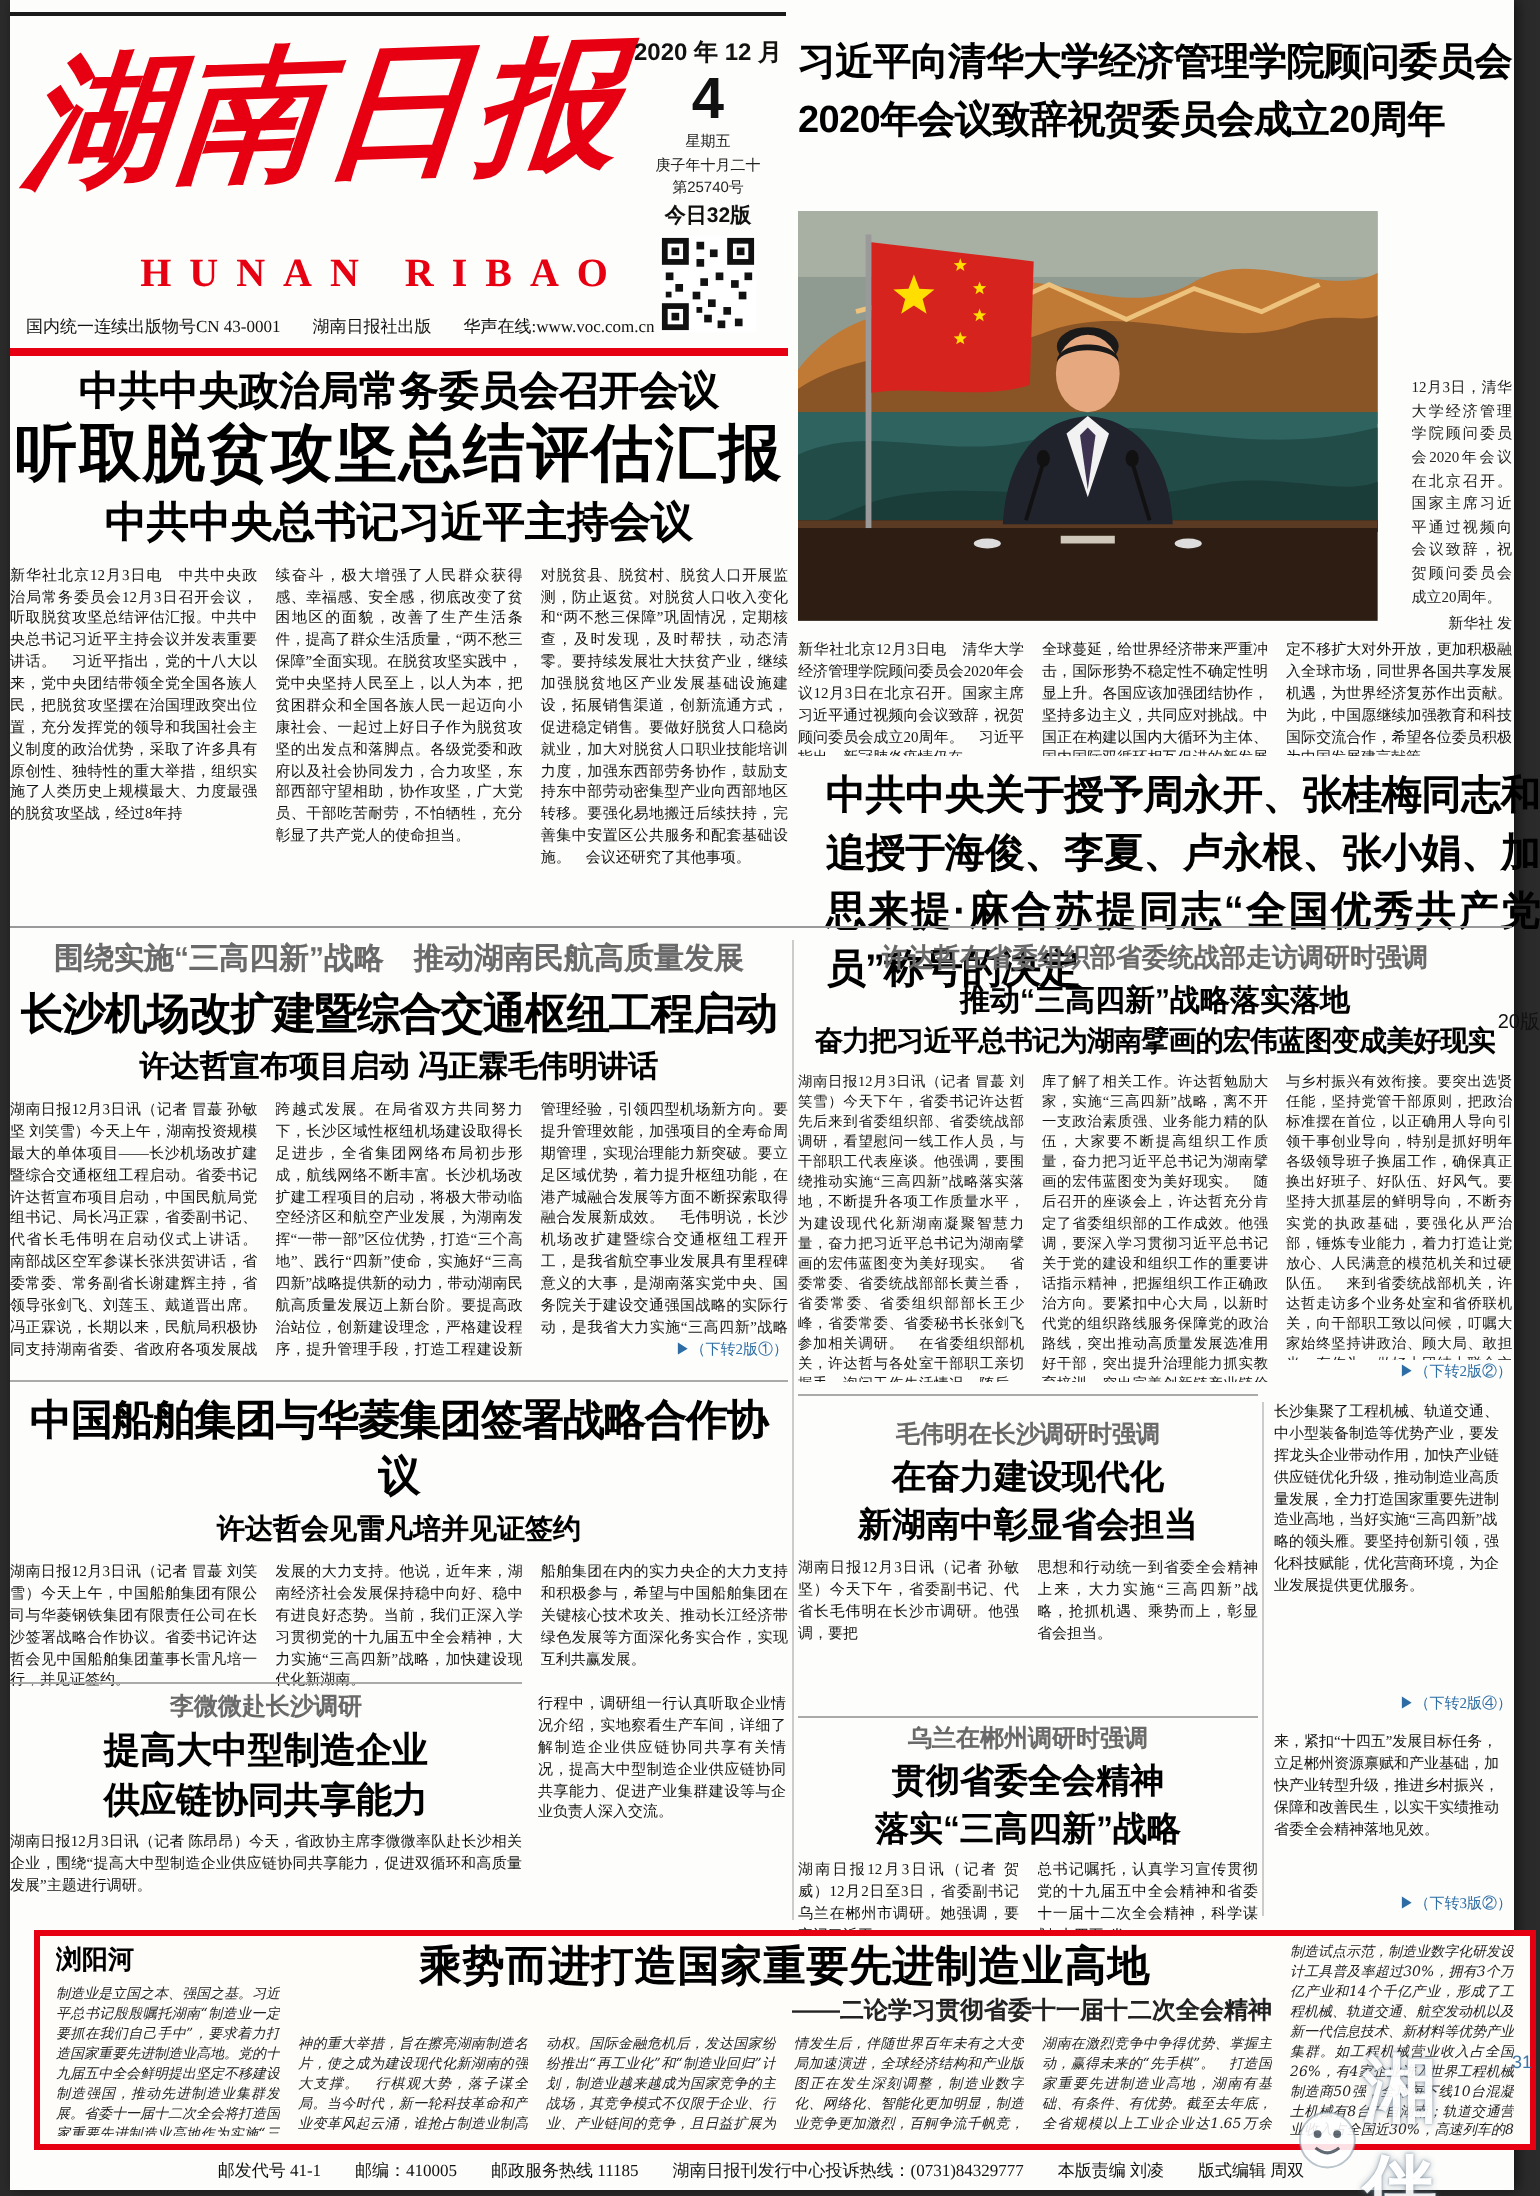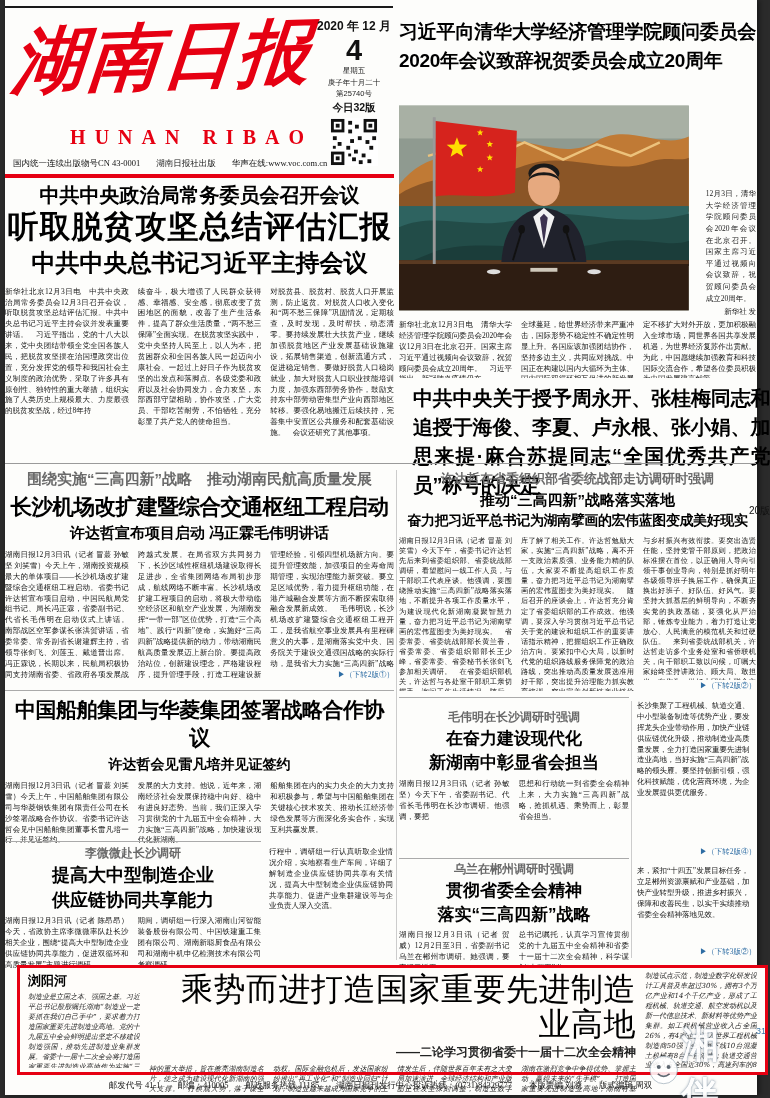--- a/index.html
+++ b/index.html
@@ -59,21 +59,21 @@
   .hrR2{left:394px;top:858px;width:230px;height:1px;background:#aaa;}
   .v1{left:391px;top:470px;width:1px;height:490px;background:#ccc;}
   .v2{left:626px;top:701px;width:1px;height:257px;background:#ccc;}
 
   .kicker{font-weight:bold;color:#6a6a6a;text-align:center;}
   .hl{font-weight:900;color:#000;text-align:center;}
 
   .poverty{left:0;top:182px;width:389px;}
   .poverty .kicker{font-size:20px;color:#000;}
   .poverty .hl{font-size:31px;line-height:1.15;letter-spacing:1px;}
-  .poverty .sub{font-size:24px;font-weight:bold;text-align:center;margin-top:2px;}
+  .poverty .sub{font-size:21px;font-weight:bold;text-align:center;margin-top:2px;}
   .pv-body{margin-top:8px;height:176px;}
 
   .airport{left:0;top:470px;width:389px;}
   .airport .kicker{font-size:15px;}
   .airport .hl{font-size:21.5px;margin-top:3px;letter-spacing:-0.5px;}
   .airport .sub{font-size:15px;font-weight:bold;text-align:center;margin-top:3px;}
   .ap-body{margin-top:7px;height:131px;}
 
   .xu{left:394px;top:470px;width:357px;}
   .xu .kicker{font-size:13px;}
@@ -107,21 +107,21 @@
   .cont-col .blk2{height:92px;margin-top:8px;}
 
   
   .lbox{left:12px;top:965px;width:751px;height:110px;border:3.5px solid #e60012;box-sizing:border-box;
         background:#fffdfa;padding:4px 8px;display:flex;gap:9px;}
   .bx-c1,.bx-c6{width:112px;flex:none;overflow:hidden;}
   .bx-label{font-size:13px;font-weight:bold;color:#000;margin-bottom:3px;font-style:normal;}
   .bx-txt{font-size:7px;line-height:1.42;text-align:justify;color:#222;
           font-family:"DejaVu Serif",serif;font-style:italic;}
   .bx-center{flex:1;}
-  .bx-h{font-size:32px;font-weight:400;text-align:right;line-height:1.1;color:#000;
+  .bx-h{font-size:21px;font-weight:700;text-align:center;line-height:1.1;color:#000;
         font-family:"Liberation Serif",serif;letter-spacing:0.5px;}
   .bx-sub{font-size:12px;text-align:right;color:#222;margin-top:2px;font-weight:bold;}
   .bx-cols{display:flex;gap:9px;margin-top:4px;height:48px;}
   .bx-cols>div{flex:1;overflow:hidden;}
 
   .watermark{left:643px;top:1020px;width:118px;z-index:9;display:flex;align-items:center;gap:2px;
              opacity:.93;}
   .wm-text{font-size:37px;font-weight:900;color:#fff;
            text-shadow:0 0 3px rgba(110,130,150,.75),0 0 1px rgba(110,130,150,.9);}
   .wm-badge{font-size:9px;color:#2e6da4;align-self:flex-start;margin-top:6px;}
@@ -304,21 +304,20 @@
   </div>
 
   <div class="abs hrL2"></div>
 
   <div class="abs li">
     <div class="kicker">李微微赴长沙调研</div>
     <div class="hl">提高大中型制造企业</div>
     <div class="hl">供应链协同共享能力</div>
     <div class="cols body-txt li-body">
       <div>湖南日报12月3日讯（记者 陈昂昂）今天，省政协主席李微微率队赴长沙相关企业，围绕“提高大中型制造企业供应链协同共享能力，促进双循环和高质量发展”主题进行调研。</div>
-      <div>期间，调研组一行深入湖南山河智能装备股份有限公司、中国铁建重工集团有限公司、湖南新聪厨食品有限公司和湖南中机申亿检测技术有限公司考察调研。</div>
     </div>
   </div>
   <div class="abs li-cont body-txt">行程中，调研组一行认真听取企业情况介绍，实地察看生产车间，详细了解制造企业供应链协同共享有关情况，提高大中型制造企业供应链协同共享能力、促进产业集群建设等与企业负责人深入交流。</div>
 
   <div class="abs hrR1"></div>
 
   <div class="abs mao">
     <div class="kicker">毛伟明在长沙调研时强调</div>
     <div class="hl">在奋力建设现代化</div>
     <div class="hl">新湖南中彰显省会担当</div>

